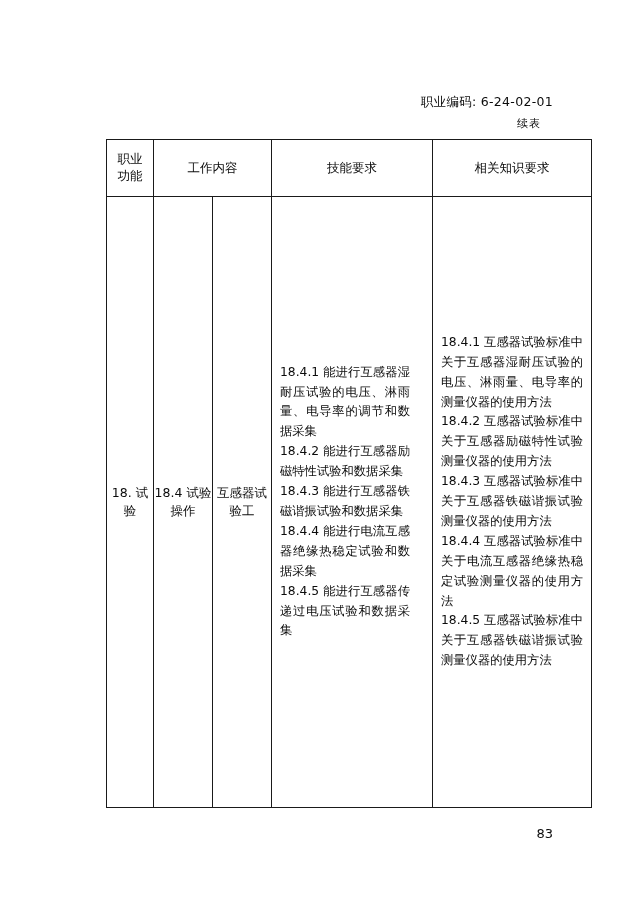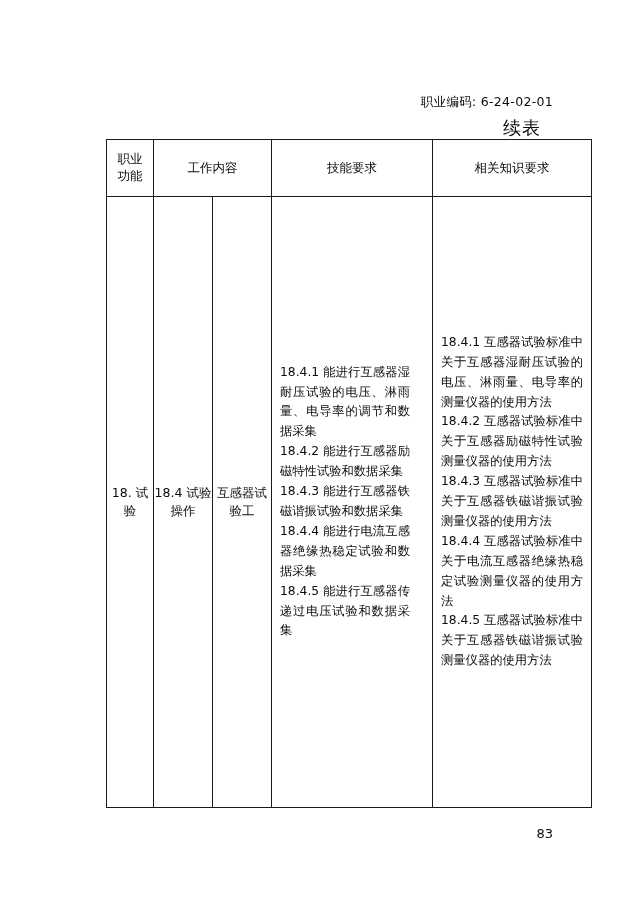--- a/index.html
+++ b/index.html
@@ -28,21 +28,21 @@
     font-size: 12.5px;
     font-weight: normal;
     letter-spacing: 0.3px;
     white-space: nowrap;
     margin-top: 40px;
   }
   .cont-label {
     position: absolute;
     top: 116px;
     right: 100px;
-    font-size: 18px;
+    font-size: 11px;
     letter-spacing: 1px;
   }
   table.doc-table {
     position: absolute;
     top: 139px;
     left: 106px;
     width: 486px;
     border-collapse: collapse;
     table-layout: fixed;
   }

